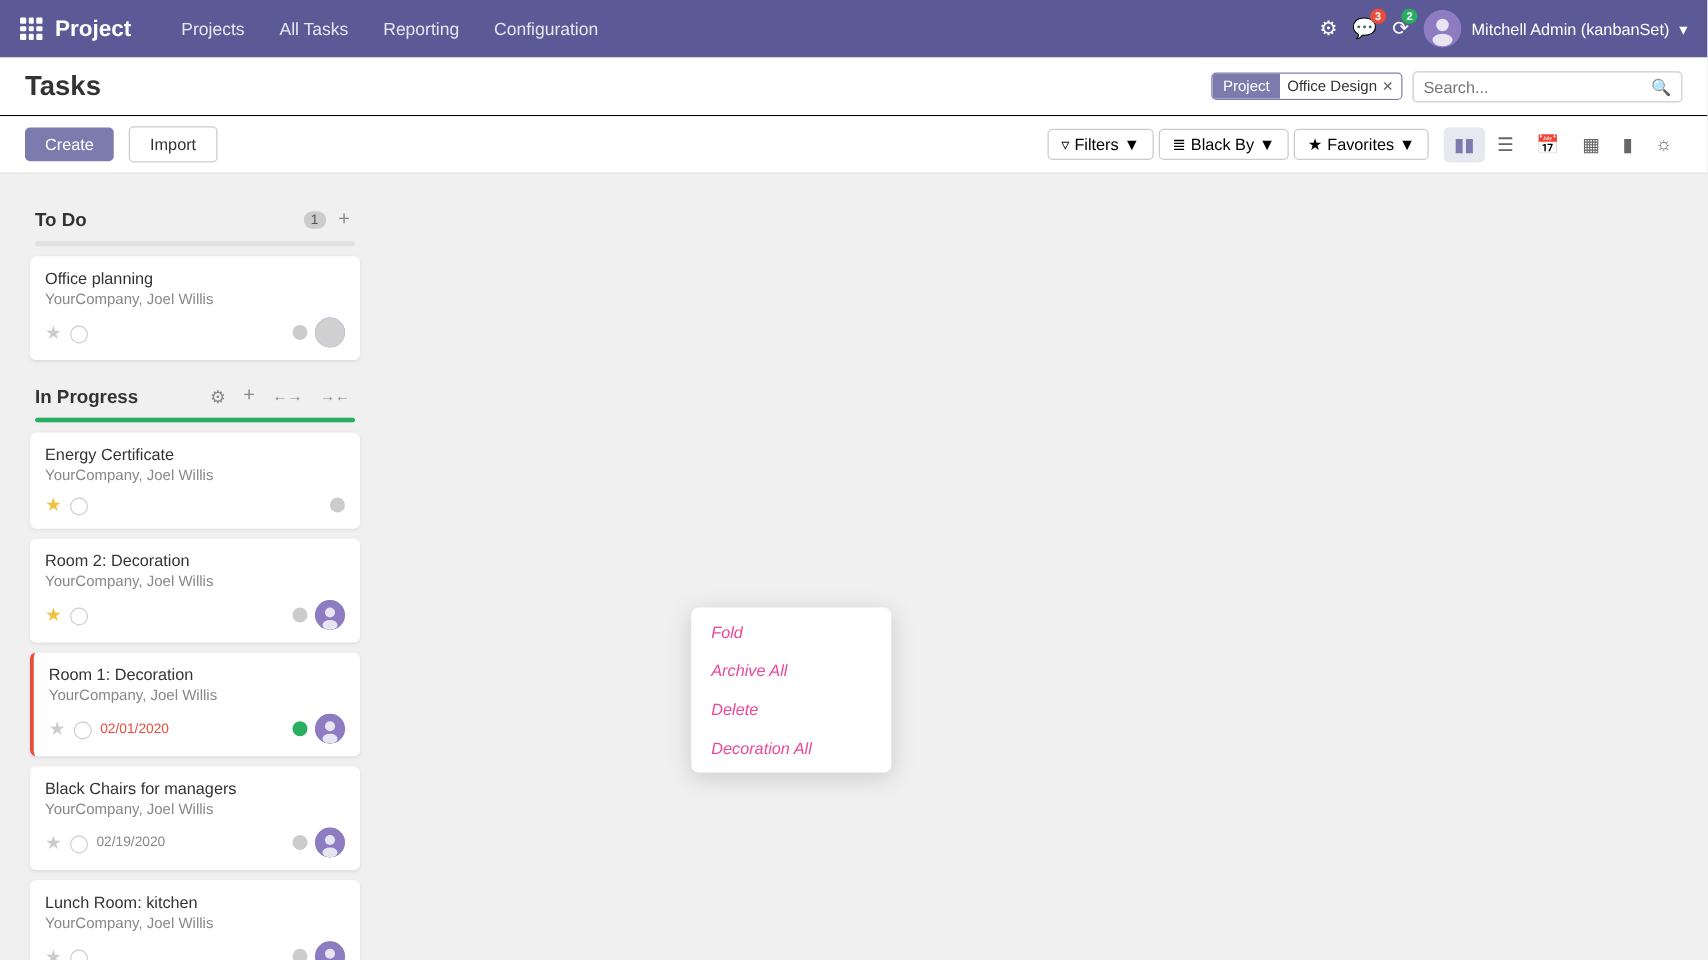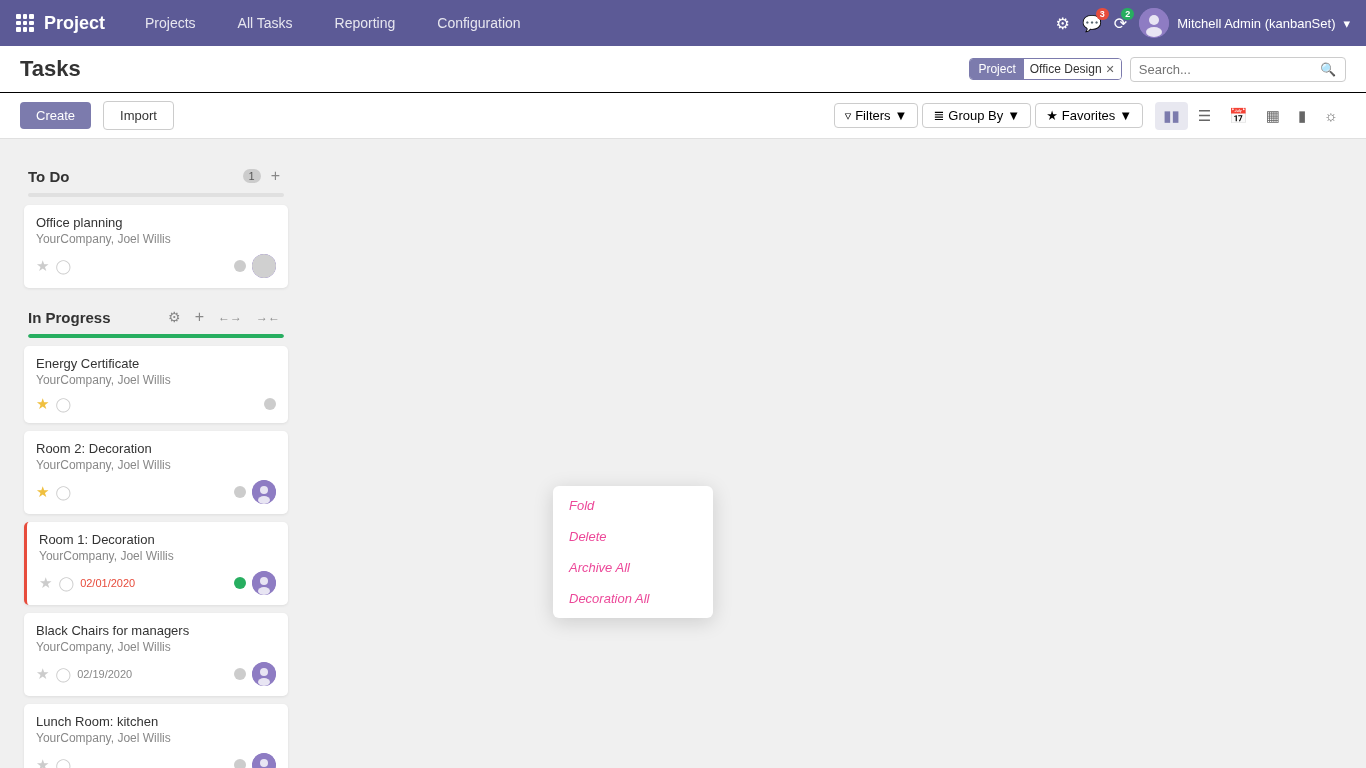--- a/index.html
+++ b/index.html
@@ -20,21 +20,21 @@
       font-size: 18px; font-weight: bold; color: white;
       margin-right: 12px;
     }
     .topnav-grid-icon {
       display: grid; grid-template-columns: 1fr 1fr 1fr; gap: 2px;
       width: 18px; height: 18px;
     }
     .topnav-grid-icon span {
       background: white; border-radius: 1px; display: block;
     }
-    .topnav-links { display: flex; gap: 18px; }
+    .topnav-links { display: flex; gap: 4px; }
     .topnav-link {
       color: rgba(255,255,255,0.85); padding: 4px 12px;
       border-radius: 4px; cursor: pointer; font-size: 14px;
     }
     .topnav-right { margin-left: auto; display: flex; align-items: center; gap: 12px; }
     .topnav-icon-btn {
       position: relative; color: white; cursor: pointer; font-size: 16px;
       display: flex; align-items: center;
     }
     .badge {
@@ -280,21 +280,21 @@
     <button class="btn-import">Import</button>
   </div>
   <div class="action-bar-right">
     <button class="filter-btn">
       <span>▿</span>
       <span>Filters</span>
       <span>▼</span>
     </button>
     <button class="filter-btn">
       <span>≣</span>
-      <span>Group By</span>
+      <span>Black By</span>
       <span>▼</span>
     </button>
     <button class="filter-btn">
       <span>★</span>
       <span>Favorites</span>
       <span>▼</span>
     </button>
     <div class="view-icons">
       <div class="view-icon-btn active">▮▮</div>
       <div class="view-icon-btn">☰</div>
@@ -458,22 +458,22 @@
               </svg>
             </div>
           </div>
         </div>
       </div>
 
     </div>
 
     <div class="dropdown-menu">
       <div class="dropdown-item">Fold</div>
+      <div class="dropdown-item">Archive All</div>
       <div class="dropdown-item">Delete</div>
-      <div class="dropdown-item">Archive All</div>
       <div class="dropdown-item">Decoration All</div>
     </div>
   </div>
 
   <div class="add-column">
     <div class="add-column-btn">+</div>
     <span class="add-column-label">Add a Column</span>
   </div>
 
 </div>

